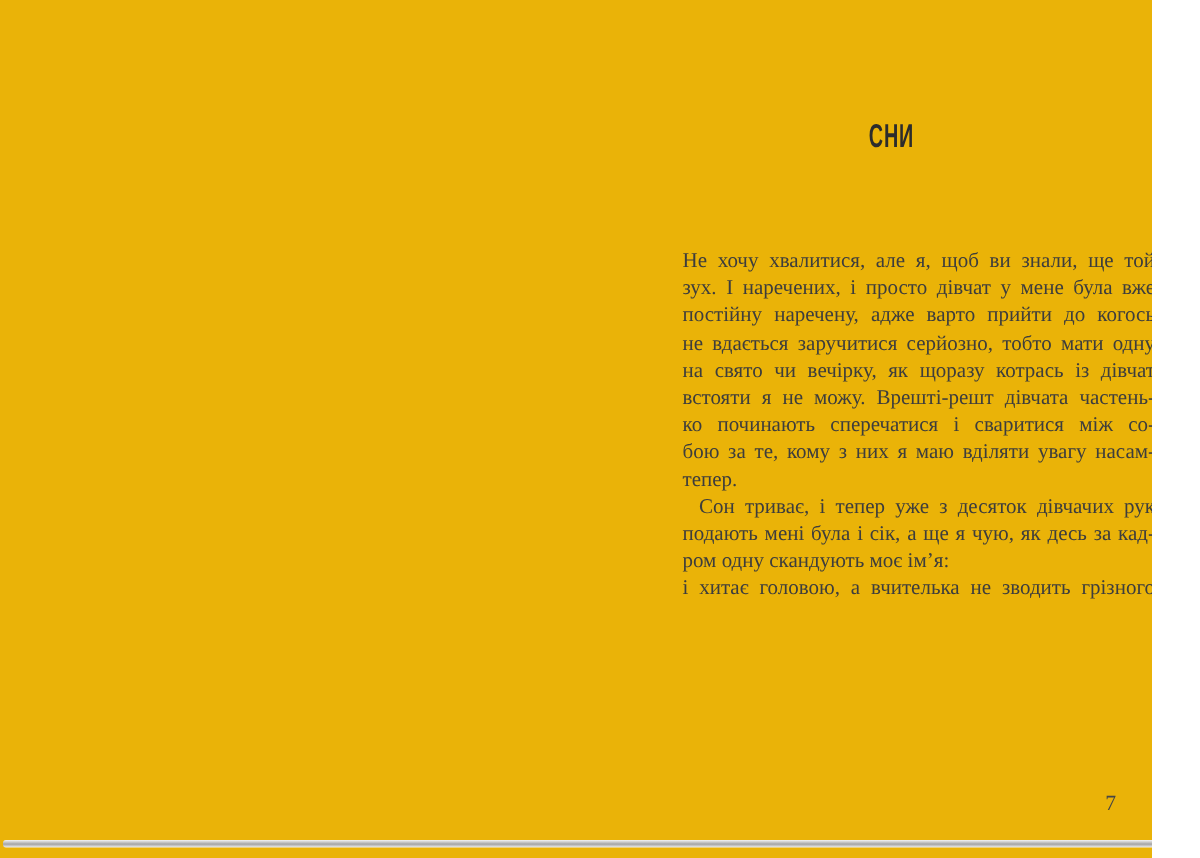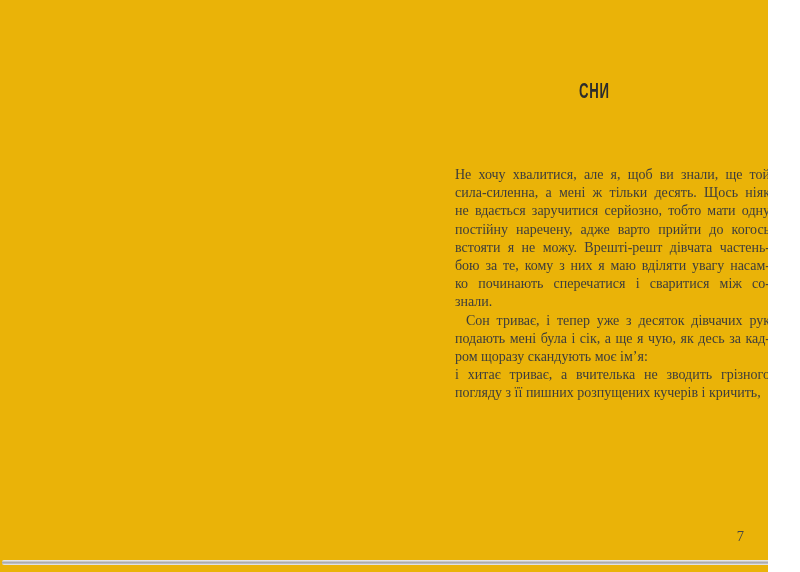--- a/index.html
+++ b/index.html
@@ -81,32 +81,32 @@
 <body>
 
 <div class="book-page">
 
   <div class="chapter-title">
     <span class="title-inner">СНИ</span>
   </div>
 
   <div class="body-text">
       <div class="line just">Не хочу хвалитися, але я, щоб ви знали, ще той</div>
-      <div class="line just">сила-силенна, а мені ж тільки десять. Щось ніяк</div>
+      <div class="line just">зух. І наречених, і просто дівчат у мене була вже</div>
+      <div class="line just">постійну наречену, адже варто прийти до когось</div>
       <div class="line just">не вдається заручитися серйозно, тобто мати одну</div>
-      <div class="line just">постійну наречену, адже варто прийти до когось</div>
+      <div class="line just">на свято чи вечірку, як щоразу котрась із дівчат</div>
       <div class="line just">встояти я не можу. Врешті-решт дівчата частень-</div>
+      <div class="line just">ко починають сперечатися і сваритися між со-</div>
       <div class="line just">бою за те, кому з них я маю вділяти увагу насам-</div>
-      <div class="line just">ко починають сперечатися і сваритися між со-</div>
-      <div class="line">знали.</div>
+      <div class="line">тепер.</div>
       <div class="line just ind">Сон триває, і тепер уже з десяток дівчачих рук</div>
       <div class="line just">подають мені була і сік, а ще я чую, як десь за кад-</div>
-      <div class="line">ром щоразу скандують моє ім’я:</div>
-      <div class="line just">і хитає триває, а вчителька не зводить грізного</div>
-      <div class="line">погляду з її пишних розпущених кучерів і кричить,</div>
+      <div class="line">ром одну скандують моє ім’я:</div>
+      <div class="line just">і хитає головою, а вчителька не зводить грізного</div>
     </div>
 
   <div class="page-number">7</div>
 
   <div class="right-edge"></div>
   <div class="bottom-edge"></div>
 
 </div>
 
 </body></html>

